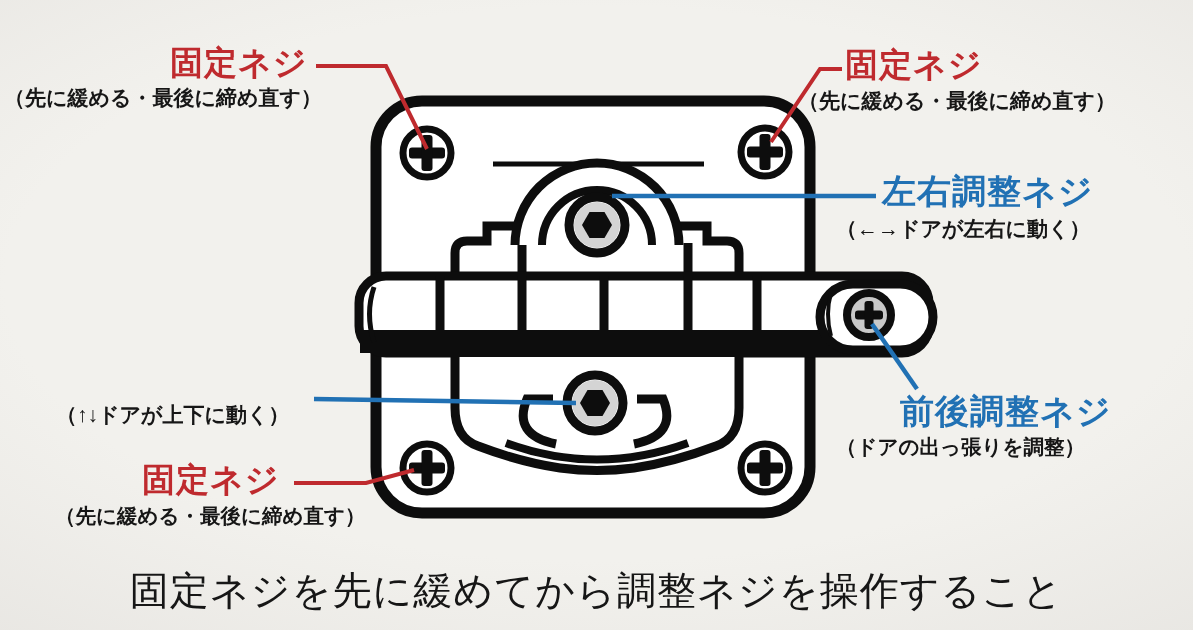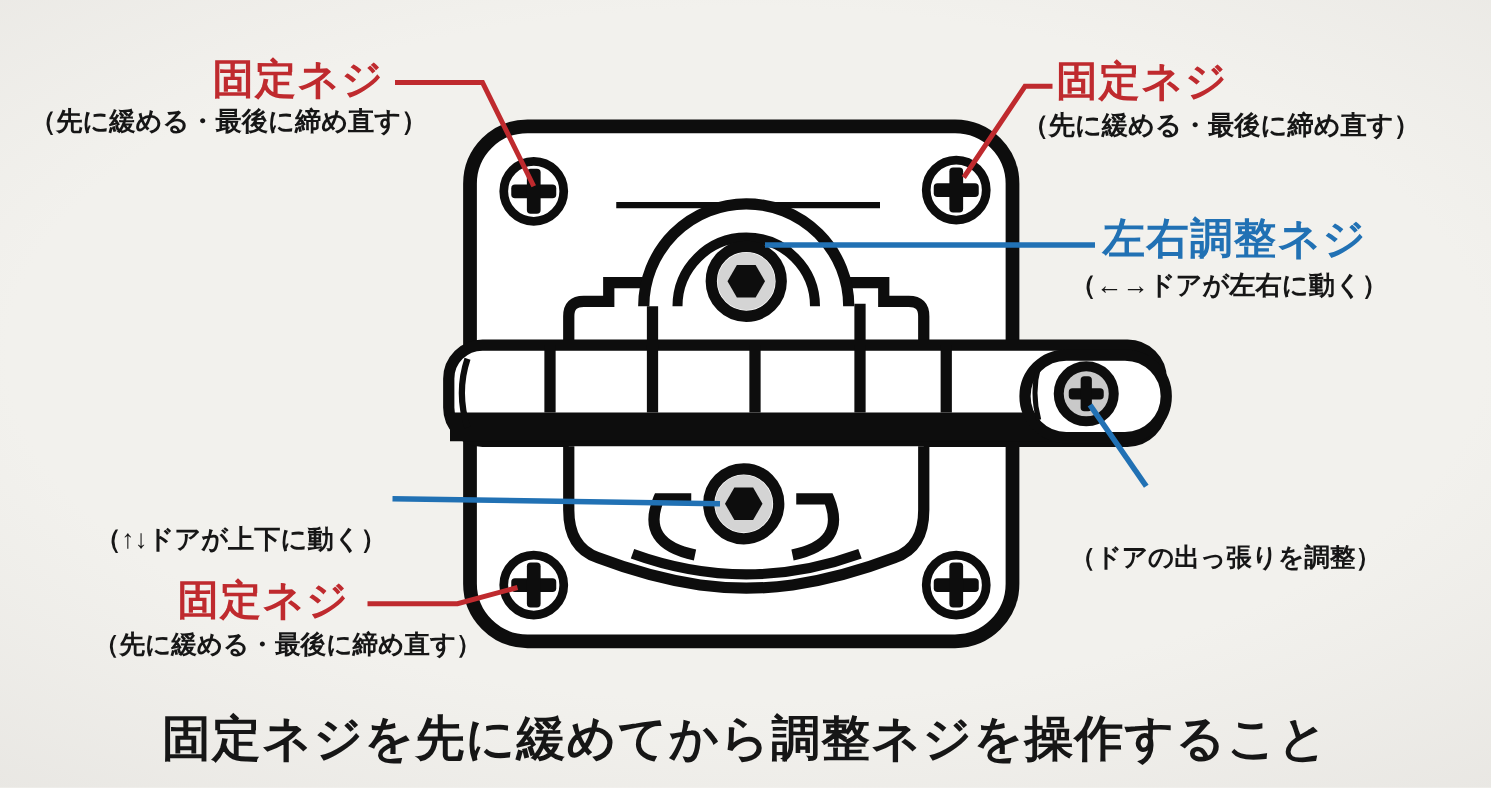--- a/index.html
+++ b/index.html
@@ -22,25 +22,25 @@
     width:1193px;height:630px;
     overflow:hidden;
     background:
       radial-gradient(ellipse 90% 80% at 50% 45%, #f2f1ed 55%, #e6e4e0 100%),
       var(--background);
   }
   svg{position:absolute;left:0;top:0;}
   .lbl{position:absolute;white-space:nowrap;font-weight:700;line-height:1.05;}
   .lbl-title-red{color:var(--label-red);font-size:33px;letter-spacing:1px;}
   .lbl-title-blue{color:var(--label-blue);font-size:34px;letter-spacing:1px;}
-  .lbl-note{color:var(--text-black);font-size:21px;font-weight:700;letter-spacing:0;margin-left:20px;}
+  .lbl-note{color:var(--text-black);font-size:21px;font-weight:700;letter-spacing:0;}
   .caption{
     position:absolute;left:0;top:564px;width:1193px;
     text-align:center;color:var(--text-black);
-    font-size:39px;font-weight:700;letter-spacing:1px;white-space:nowrap;
+    font-size:39px;font-weight:400;letter-spacing:1px;white-space:nowrap;
   }
   
   .sk{stroke:var(--line-black);fill:none;}
   .skw{stroke:var(--line-black);fill:var(--plate-white);}
   .fb{fill:var(--line-black);}
   .red-line{stroke:var(--label-red);stroke-width:4;fill:none;}
   .blue-line{stroke:var(--label-blue);stroke-width:4.5;fill:none;}
 </style>
 </head>
 <body>
@@ -133,21 +133,22 @@
 
   <div class="lbl lbl-title-red" style="left:170px;top:46px;">固定ネジ</div>
   <div class="lbl lbl-note" style="left:4px;top:87px;">（先に緩める・最後に締め直す）</div>
 
   <div class="lbl lbl-title-red" style="left:845px;top:48px;">固定ネジ</div>
   <div class="lbl lbl-note" style="left:798px;top:90px;">（先に緩める・最後に締め直す）</div>
 
   <div class="lbl lbl-note" style="left:836px;top:218px;">（←→ドアが左右に動く）</div>
   <div class="lbl lbl-title-blue" style="left:882px;top:174px;">左右調整ネジ</div>
 
-  <div class="lbl lbl-note" style="left:56px;top:420px;font-family:Liberation Serif, serif;">（↑↓ドアが上下に動く）</div>
+  <div class="lbl lbl-note" style="left:56px;top:404px;">（↑↓ドアが上下に動く）</div>
 
   <div class="lbl lbl-title-red" style="left:142px;top:463px;">固定ネジ</div>
   <div class="lbl lbl-note" style="left:55px;top:505px;font-size:20.5px;">（先に緩める・最後に締め直す）</div>
 
+  <div class="lbl lbl-title-blue" style="left:900px;top:394px;">前後調整ネジ</div>
   <div class="lbl lbl-note" style="left:836px;top:436px;font-size:20.5px;">（ドアの出っ張りを調整）</div>
 
   <div class="caption">固定ネジを先に緩めてから調整ネジを操作すること</div>
 </div>
 
 </body></html>

